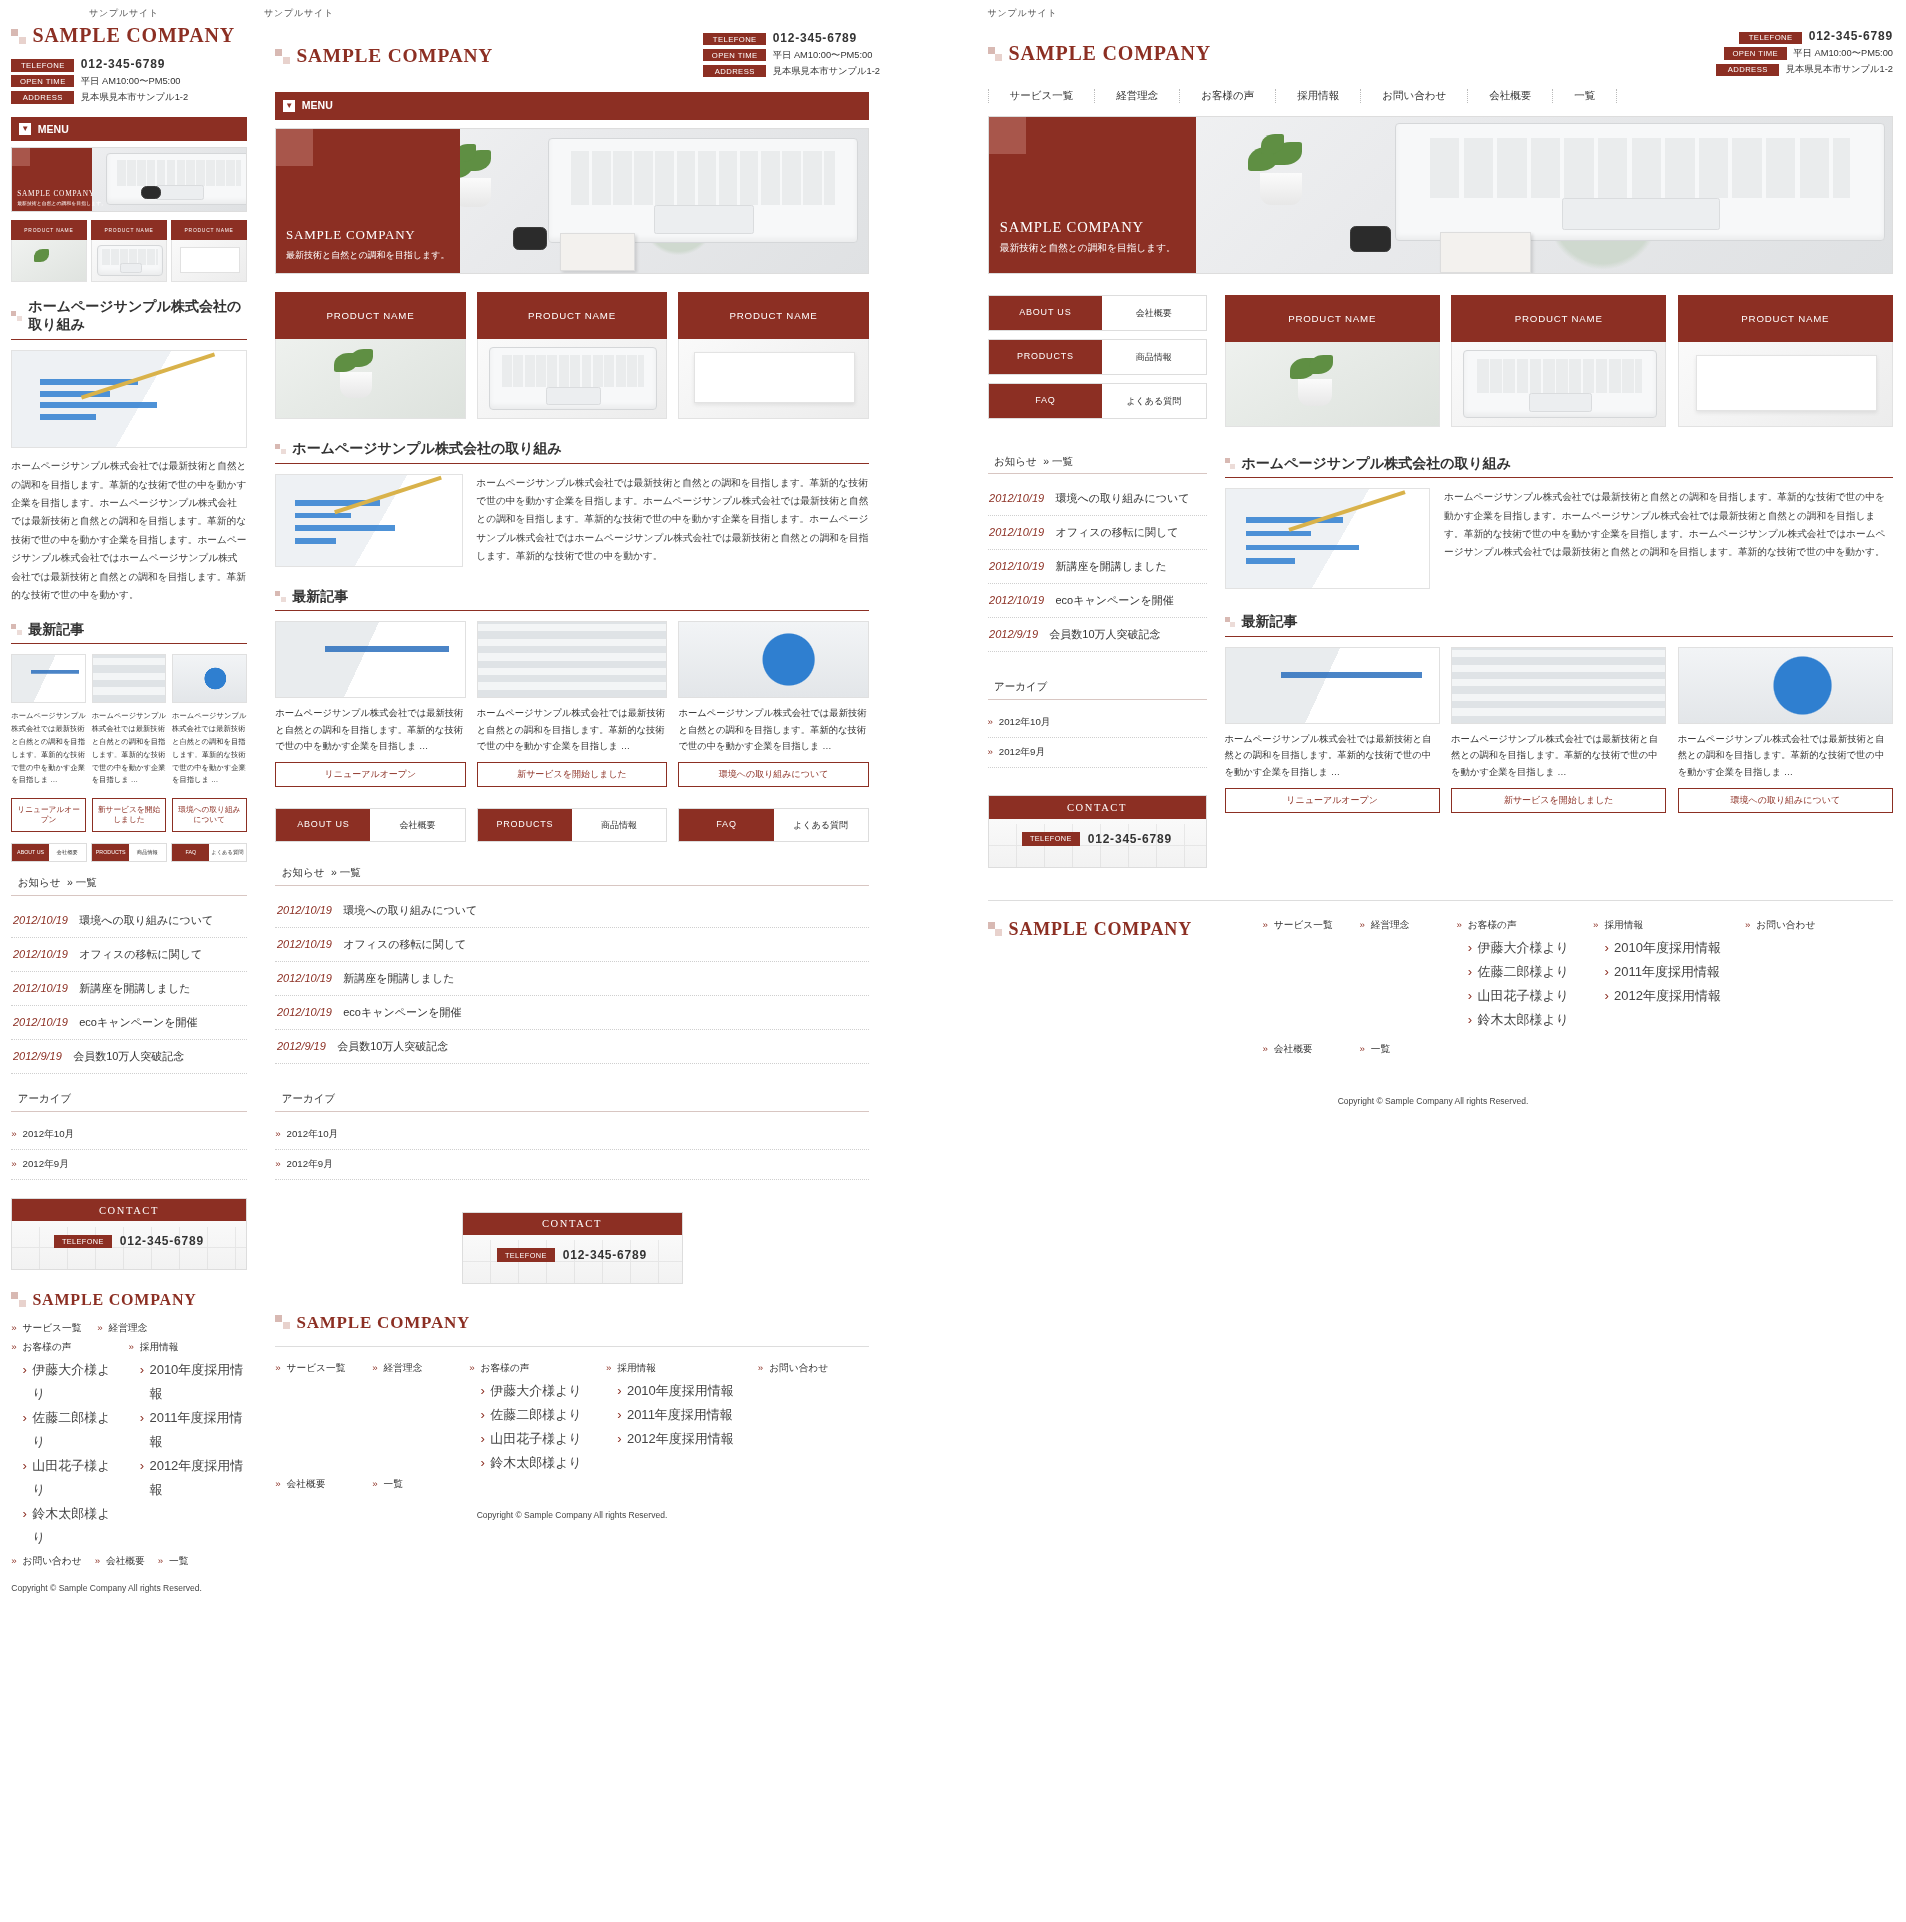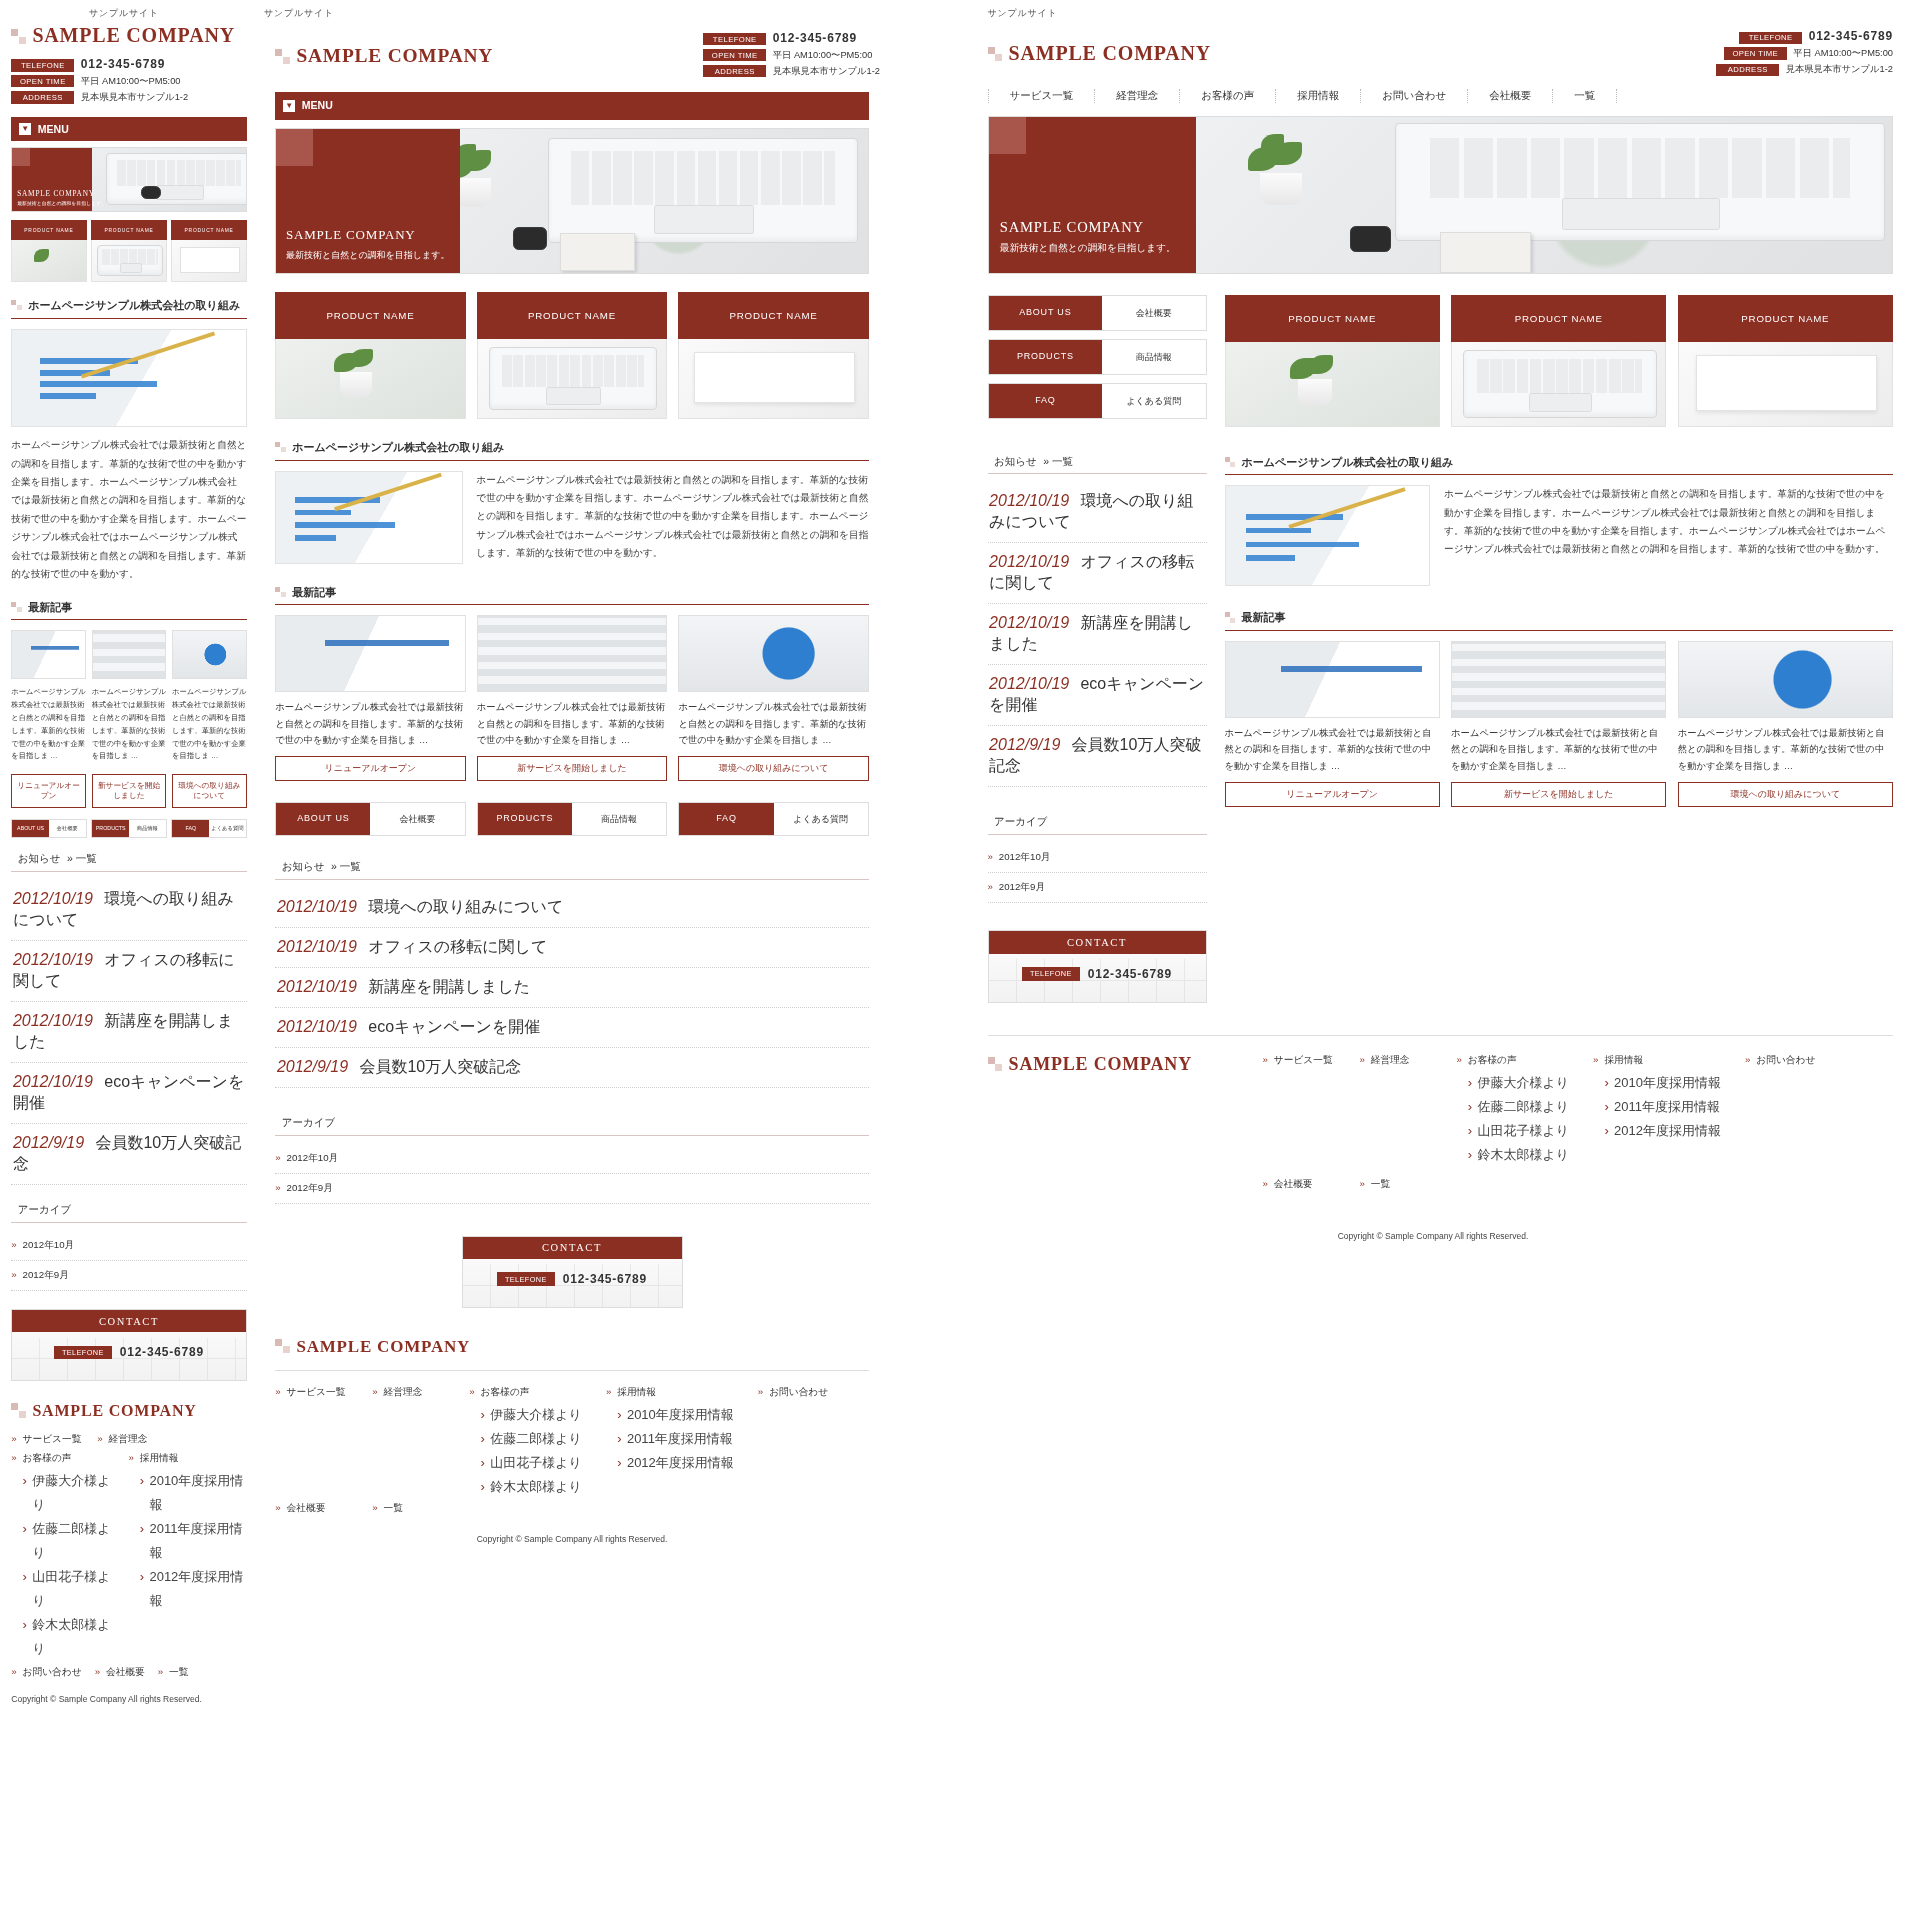--- a/index.html
+++ b/index.html
@@ -74,29 +74,29 @@
   .card{flex:1;position:relative;}
   .card .cap{background:#8c2f23;color:#fff;text-align:center;font-size:9.7px;letter-spacing:0.8px;
     padding:18px 0;position:relative;}
   .card .img{height:79px;border:0.8px solid #e2e2e2;border-top:none;background:linear-gradient(145deg,#fafafa,#ececec);position:relative;overflow:hidden;}
 
   
   .sect-h{display:flex;align-items:center;gap:6.5px;border-bottom:1.6px solid #8c2f23;padding-bottom:4.9px;margin-bottom:9.7px;}
   .sect-h .ico{width:10.5px;height:10.5px;flex:0 0 10.5px;
     background:linear-gradient(#d8b9b3,#d8b9b3) 0 0/5.3px 5.3px no-repeat,
                linear-gradient(#ecdcd8,#ecdcd8) 5.3px 5.3px/5.3px 5.3px no-repeat;}
-  .sect-h .tx{font-size:11px;font-weight:bold;color:#333;}
+  .sect-h .tx{font-size:14px;font-weight:bold;color:#333;}
 
   .sect-h2{display:flex;align-items:center;gap:6.5px;border-bottom:0.8px solid #d8c6c2;padding-bottom:4.9px;margin-bottom:8px;}
 
   p.body{font-size:9.7px;line-height:1.9;margin:0;color:#3a3a3a;}
 
   
   .news{list-style:none;margin:0;padding:0;}
-  .news li{border-bottom:0.8px dotted #cfcfcf;padding:9px 1.6px;font-size:16px;color:#333;}
+  .news li{border-bottom:0.8px dotted #cfcfcf;padding:9px 1.6px;font-size:11px;color:#333;}
   .news li .d{color:#8c2f23;font-style:italic;margin-right:11.3px;}
 
   .arch{list-style:none;margin:0;padding:0;}
   .arch li{border-bottom:0.8px dotted #cfcfcf;padding:8px 1.6px 8px 11.3px;font-size:9.7px;position:relative;}
   .arch li:before{content:"»";position:absolute;left:0;color:#8c2f23;}
 
   
   .contact{border:0.8px solid #ddd;background:linear-gradient(#fdfdfd,#f2f2f2);position:relative;overflow:hidden;}
   .contact .bar{background:#8c2f23;color:#fff;text-align:center;font-family:"Liberation Serif",serif;
      letter-spacing:1.6px;font-size:10.5px;padding:5.7px 0;position:relative;}

